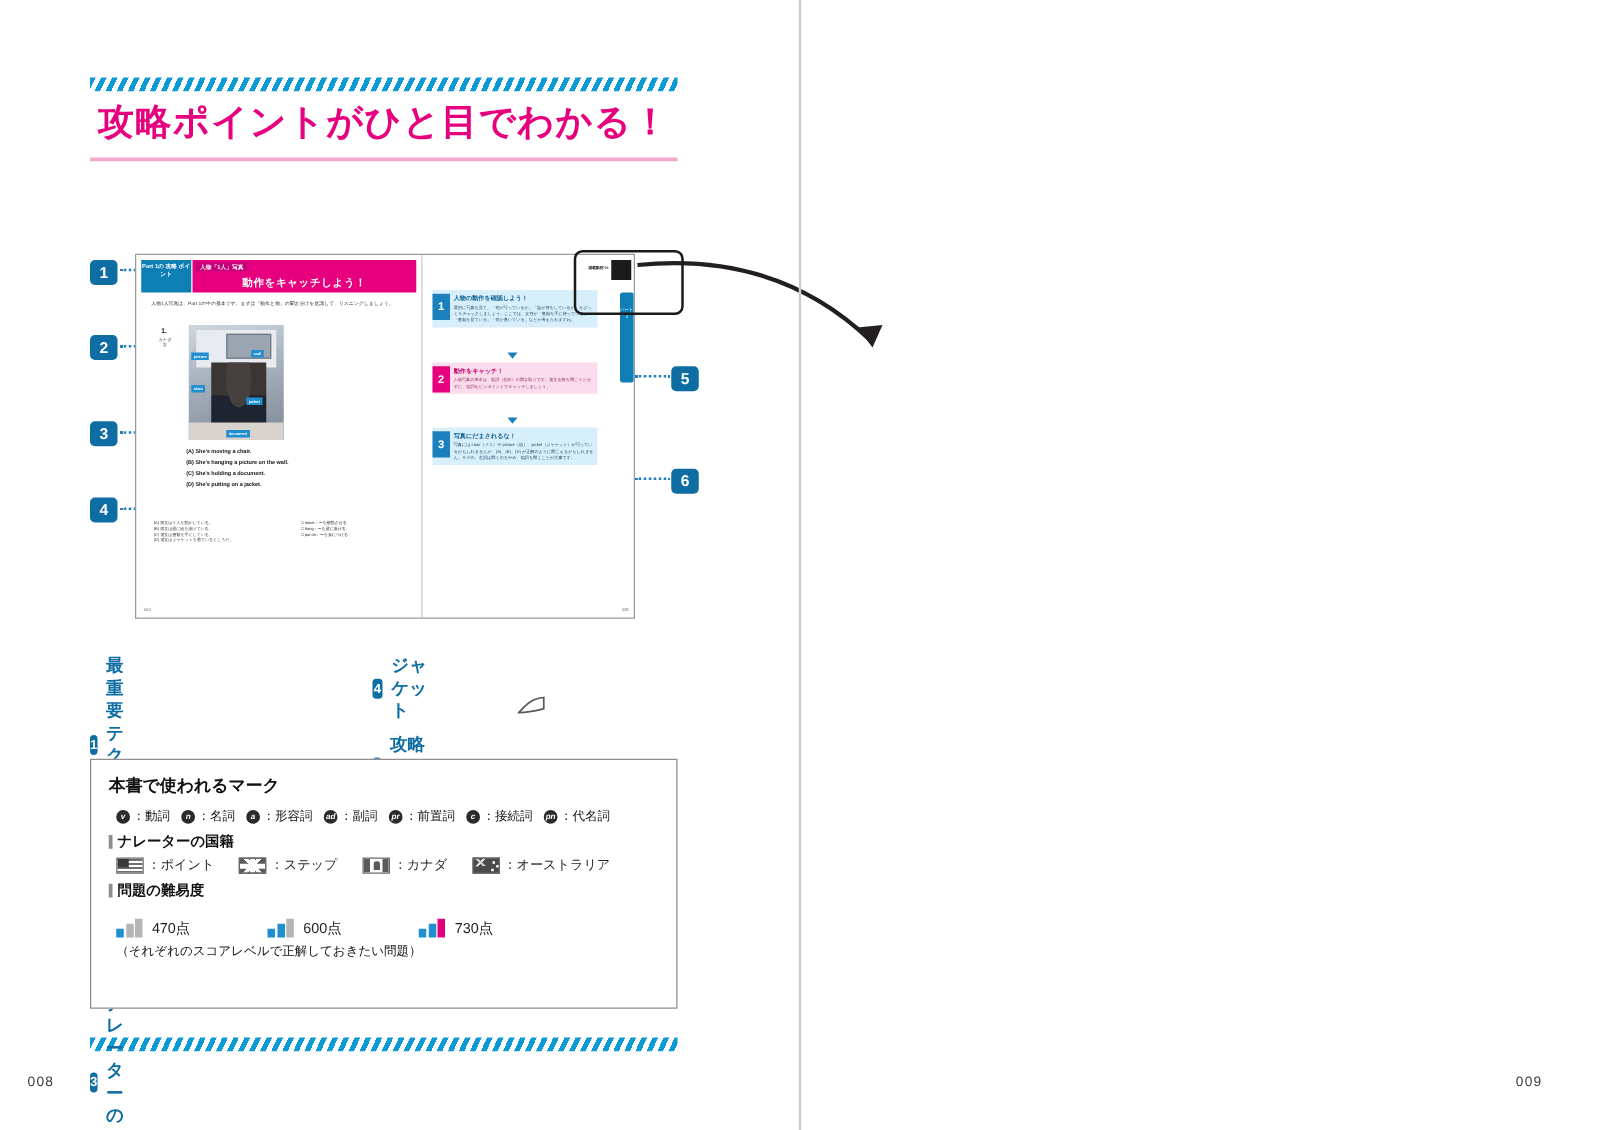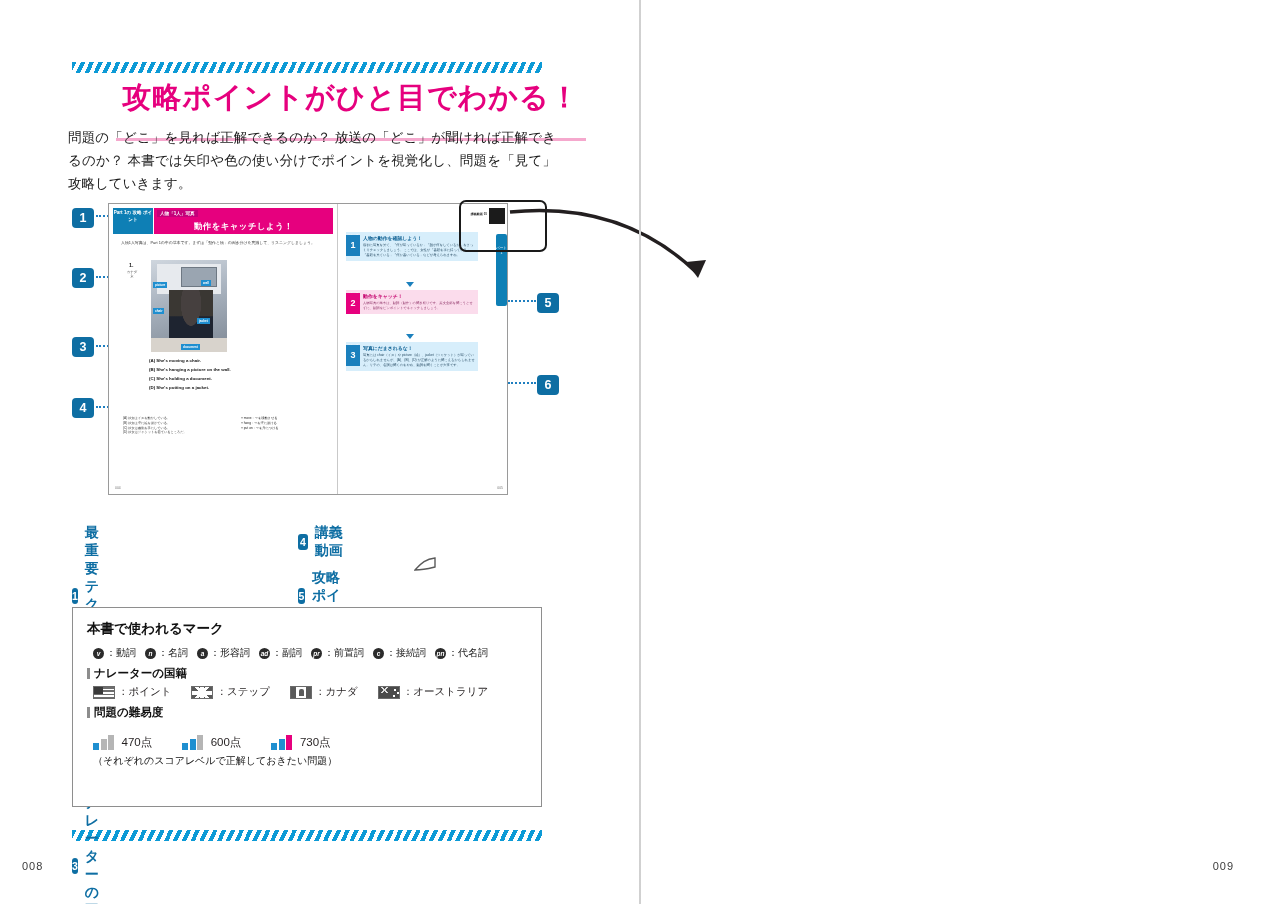--- a/index.html
+++ b/index.html
@@ -24,21 +24,21 @@
   .stripe-bl{left:72px;top:830px;width:470px;}
 
   .folio{position:absolute;bottom:32px;font-size:11px;color:#3b3b3b;letter-spacing:1px;}
   .folio-l{left:22px;}
   .folio-r{right:22px;}
 
   
   .ttl-main{
     position:absolute;left:72px;top:78px;width:470px;text-align:center;
     font-size:29px;font-weight:bold;color:#e6007e;letter-spacing:1px;
-    border-bottom:3px solid #f5a8cd;padding-bottom:20px;margin-left:44px;
+    border-bottom:3px solid #f5a8cd;padding-bottom:8px;
   }
   .lead{
     position:absolute;left:68px;top:126px;width:488px;
     font-size:13.5px;line-height:1.72;color:#1a1a1a;text-align:justify;
   }
 
   
   .preview{
     position:absolute;left:108px;top:203px;width:400px;height:292px;
     background:#fff;border:1px solid #9a9a9a;box-sizing:border-box;overflow:hidden;
@@ -122,36 +122,35 @@
   .marks-h{font-size:13.5px;font-weight:bold;color:#111;margin-bottom:8px;}
   .sec-h{font-size:11.5px;font-weight:bold;color:#111;margin:6px 0 4px 0;display:flex;align-items:center;}
   .sec-bar{display:inline-block;width:3px;height:11px;background:#8d8d8d;margin-right:4px;}
   .pos-row{display:flex;flex-wrap:wrap;font-size:10px;color:#111;padding-left:6px;}
   .pos-item{display:flex;align-items:center;margin-right:9px;white-space:nowrap;}
   .pos-badge{width:11px;height:11px;border-radius:50%;background:#2b2b2b;color:#fff;
     font-size:6.5px;font-weight:bold;text-align:center;line-height:11px;margin-right:2px;font-style:italic;}
   .flag-row{display:flex;padding-left:6px;align-items:center;}
   .flag-item{display:flex;align-items:center;margin-right:20px;font-size:10.5px;}
   .flag{width:22px;height:13px;margin-right:3px;border:1px solid #6b6b6b;box-sizing:border-box;position:relative;overflow:hidden;}
-  .diff-row{display:flex;padding-left:6px;align-items:flex-end;margin-top:15px;}
+  .diff-row{display:flex;padding-left:6px;align-items:flex-end;margin-top:15px;gap:32px;}
   .diff-item{display:flex;align-items:flex-end;margin-right:30px;font-size:11.5px;}
   .bars{display:flex;align-items:flex-end;margin-right:6px;}
   .bars i{display:block;width:6px;margin-right:1.5px;}
   .diff-note{font-size:10px;padding-left:6px;margin-top:4px;color:#111;}
 </style>
 </head>
 <body>
 
 <div class="page page-left">
 
   <div class="stripe stripe-tl"></div>
   <div class="stripe stripe-bl"></div>
 
   <div class="ttl-main">攻略ポイントがひと目でわかる！</div>
-  <div class="lead">問題の「どこ」を見れば正解できるのか？ 放送の「どこ」が聞ければ正解できるのか？ 本書では矢印や色の使い分けでポイントを視覚化し、問題を「見て」攻略していきます。</div>
 
   <div class="cal" style="left:72px;top:208px;">1</div>
   <div class="cal" style="left:72px;top:268px;">2</div>
   <div class="cal" style="left:72px;top:337px;">3</div>
   <div class="cal" style="left:72px;top:398px;">4</div>
   <div class="cal" style="left:537px;top:293px;">5</div>
   <div class="cal" style="left:537px;top:375px;">6</div>
 
   <div class="dots" style="left:96px;top:215px;width:24px;"></div>
   <div class="dots" style="left:96px;top:276px;width:24px;"></div>
@@ -251,21 +250,21 @@
         <div class="leg-txt">音声ナンバー</div>
       </div>
       <div class="leg-item">
         <div class="leg-num">3</div>
         <div class="leg-txt">ナレーターの国籍</div>
       </div>
     </div>
     <div class="leg-col" style="left:226px;">
       <div class="leg-item">
         <div class="leg-num">4</div>
-        <div class="leg-txt">講義動画</div>
+        <div class="leg-txt">ジャケット</div>
       </div>
       <div class="leg-item">
         <div class="leg-num">5</div>
         <div class="leg-txt">攻略ポイント</div>
       </div>
       <div class="leg-item">
         <div class="leg-num">6</div>
         <div class="leg-txt">解答・解説</div>
       </div>
     </div>

